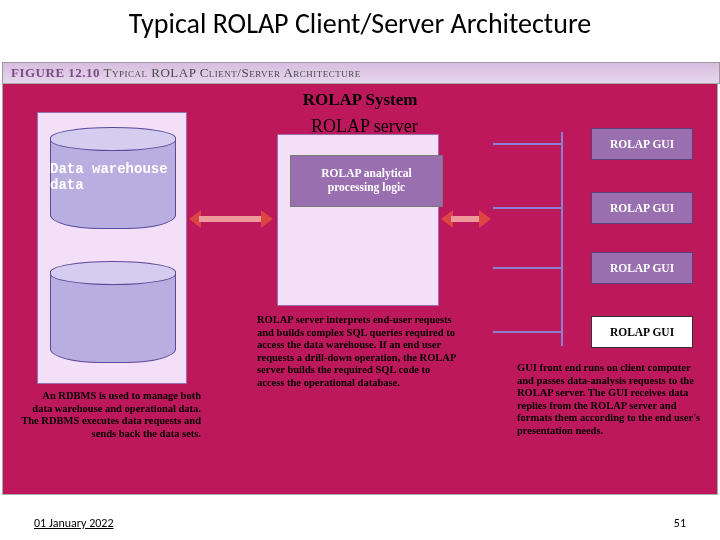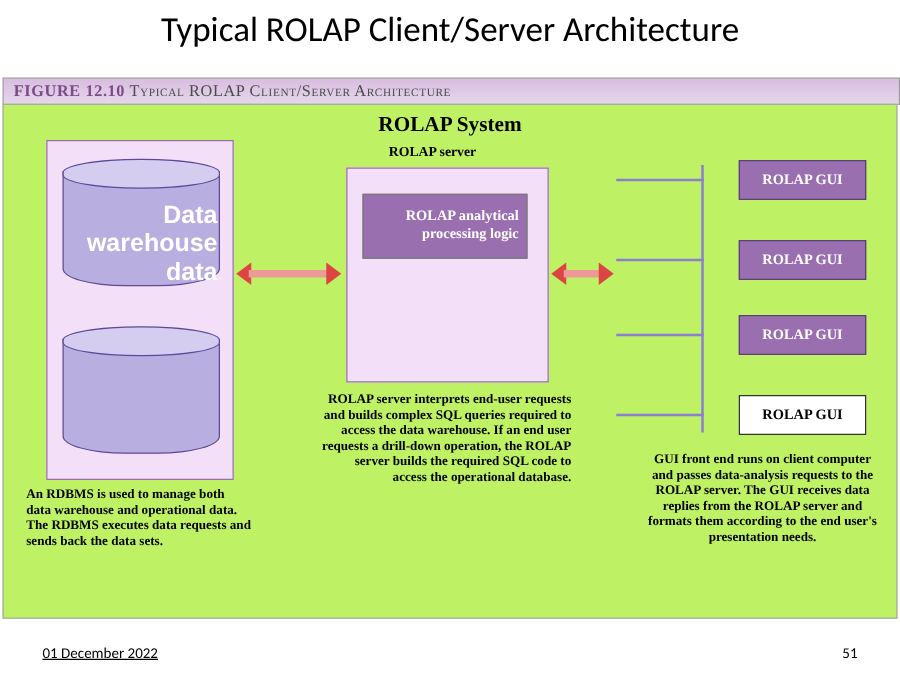--- a/index.html
+++ b/index.html
@@ -1,42 +1,42 @@
 <!DOCTYPE html>
 <html><head>
 <meta charset="utf-8">
 <style>
   html,body{margin:0;padding:0;width:720px;height:540px;font-family:Calibri,Arial,sans-serif;background:#fff;color:#000}
   .slide{position:relative;width:720px;height:540px;overflow:hidden}
   .title{width:100%;text-align:center;font-size:28px;padding-top:6px}
   .figbar{position:absolute;left:2px;top:62px;width:716px;height:20px;background:linear-gradient(#d8bde0,#e6d6ec);border:1px solid #999}
   .figlab{font-family:Georgia,serif;font-variant:small-caps;font-size:13px;letter-spacing:.5px;color:#4b4b4b;padding-left:8px;line-height:20px}
   .figlab .fn{color:#7a4b85;font-weight:bold}
-  .diagram{position:absolute;left:2px;top:83px;right:2px;height:410px;border:1px solid #aaa;background:#bef264}
+  .diagram{position:absolute;left:2px;top:83px;right:2px;height:410px;border:1px solid #aaa;background:#be185d}
   .systemhdr{position:absolute;left:50%;top:6px;transform:translateX(-50%);font-family:"Times New Roman",serif;font-weight:bold;font-size:17px}
   
   .leftbox{position:absolute;left:34px;top:28px;width:148px;height:270px;background:#f3dff7;border:1px solid #9a6fb0}
   .cyl{position:absolute;left:12px;width:124px;height:110px}
   .cyl .body{position:absolute;left:0;top:10px;width:124px;height:90px;background:#b8aee0;border:1px solid #5b4a9a;border-radius:0 0 50px 50px/0 0 14px 14px}
   .cyl .top{position:absolute;left:0;top:0;width:124px;height:22px;background:#d4cdf0;border:1px solid #5b4a9a;border-radius:62px/11px}
-  .cyl .txt{position:absolute;left:0;top:34px;width:124px;text-align:right;color:#fff;font-family:Liberation Sans, sans-serif;font-weight:bold;font-size:20px;line-height:1.15}
+  .cyl .txt{position:absolute;left:0;top:34px;width:124px;text-align:left;color:#fff;font-family:Liberation Mono, monospace;font-weight:bold;font-size:14px;line-height:1.15}
   .cyl1{top:14px}.cyl2{top:148px}
-  .leftnote{position:absolute;left:18px;top:306px;width:180px;font-family:"Times New Roman",serif;font-weight:bold;font-size:10.5px;text-align:left;line-height:1.2}
+  .leftnote{position:absolute;left:18px;top:306px;width:180px;font-family:"Times New Roman",serif;font-weight:bold;font-size:10.5px;text-align:right;line-height:1.2}
   
-  .srvhdr{position:absolute;left:308px;top:32px;font-family:"Times New Roman",serif;font-weight:bold;font-size:11px}
+  .srvhdr{position:absolute;left:308px;top:32px;font-family:"Times New Roman",serif;font-weight:normal;font-size:18px}
   .srvbox{position:absolute;left:274px;top:50px;width:160px;height:170px;background:#f3dff7;border:1px solid #9a6fb0}
-  .logic{position:absolute;left:12px;width:132px;height:52px;border:1px solid #777;color:#fff;font-family:"Times New Roman",serif;font-weight:bold;font-size:11.5px;text-align:right;display:flex;align-items:center;justify-content:center;line-height:1.2;padding:0 6px;box-sizing:border-box}
+  .logic{position:absolute;left:12px;width:153px;height:52px;border:1px solid #777;color:#fff;font-family:"Times New Roman",serif;font-weight:bold;font-size:11.5px;text-align:center;display:flex;align-items:center;justify-content:center;line-height:1.2;padding:0 6px;box-sizing:border-box}
   .logic1{top:20px;background:#9a6fb0}
   .logic2{top:92px;background:#e7a6cf}
-  .srvnote{position:absolute;left:254px;top:230px;width:200px;font-family:"Times New Roman",serif;font-weight:bold;font-size:10.5px;text-align:right;line-height:1.2}
+  .srvnote{position:absolute;left:254px;top:230px;width:200px;font-family:"Times New Roman",serif;font-weight:bold;font-size:10.5px;text-align:left;line-height:1.2}
   
   .gui{position:absolute;right:24px;width:100px;height:30px;background:#9a6fb0;border:1px solid #5a3f7a;color:#fff;font-family:"Times New Roman",serif;font-weight:bold;font-size:11.5px;text-align:center;line-height:30px}
   .gui1{top:44px}.gui2{top:108px}.gui3{top:168px}
   .gui4{position:absolute;right:24px;top:232px;width:100px;height:30px;background:#fff;border:1px solid #333;font-family:"Times New Roman",serif;font-weight:bold;font-size:11.5px;text-align:center;line-height:30px}
-  .guinote{position:absolute;right:14px;top:278px;width:186px;font-family:"Times New Roman",serif;font-weight:bold;font-size:10.5px;text-align:center;line-height:1.2}
+  .guinote{position:absolute;right:14px;top:278px;width:186px;font-family:"Times New Roman",serif;font-weight:bold;font-size:10.5px;text-align:left;line-height:1.2}
   
   .harrow{position:absolute;height:18px}
   .harrow .bar{position:absolute;left:10px;right:10px;top:6px;height:6px;background:#e99}
   .harrow .l{position:absolute;left:0;top:0;border-top:9px solid transparent;border-bottom:9px solid transparent;border-right:12px solid #d44}
   .harrow .r{position:absolute;right:0;top:0;border-top:9px solid transparent;border-bottom:9px solid transparent;border-left:12px solid #d44}
   .a1{left:186px;top:126px;width:84px}
   .a2{left:438px;top:126px;width:50px}
   
   .bracket{position:absolute;left:490px;top:48px;width:70px;height:214px}
   .bracket .v{position:absolute;right:0;top:0;bottom:0;width:2px;background:#8a7fd0}
@@ -98,15 +98,15 @@
       <div class="h" style="top:199px;width:70px"></div>
     </div>
 
     <div class="gui gui1">ROLAP GUI</div>
     <div class="gui gui2">ROLAP GUI</div>
     <div class="gui gui3">ROLAP GUI</div>
     <div class="gui4">ROLAP GUI</div>
     <div class="guinote">GUI front end runs on client computer and passes data-analysis requests to the ROLAP server. The GUI receives data replies from the ROLAP server and formats them according to the end user's presentation needs.</div>
   </div>
 
-  <div class="date">01 December 2022</div>
+  <div class="date">01 January 2022</div>
   <div class="pnum">51</div>
 </div>
 
 </body></html>

